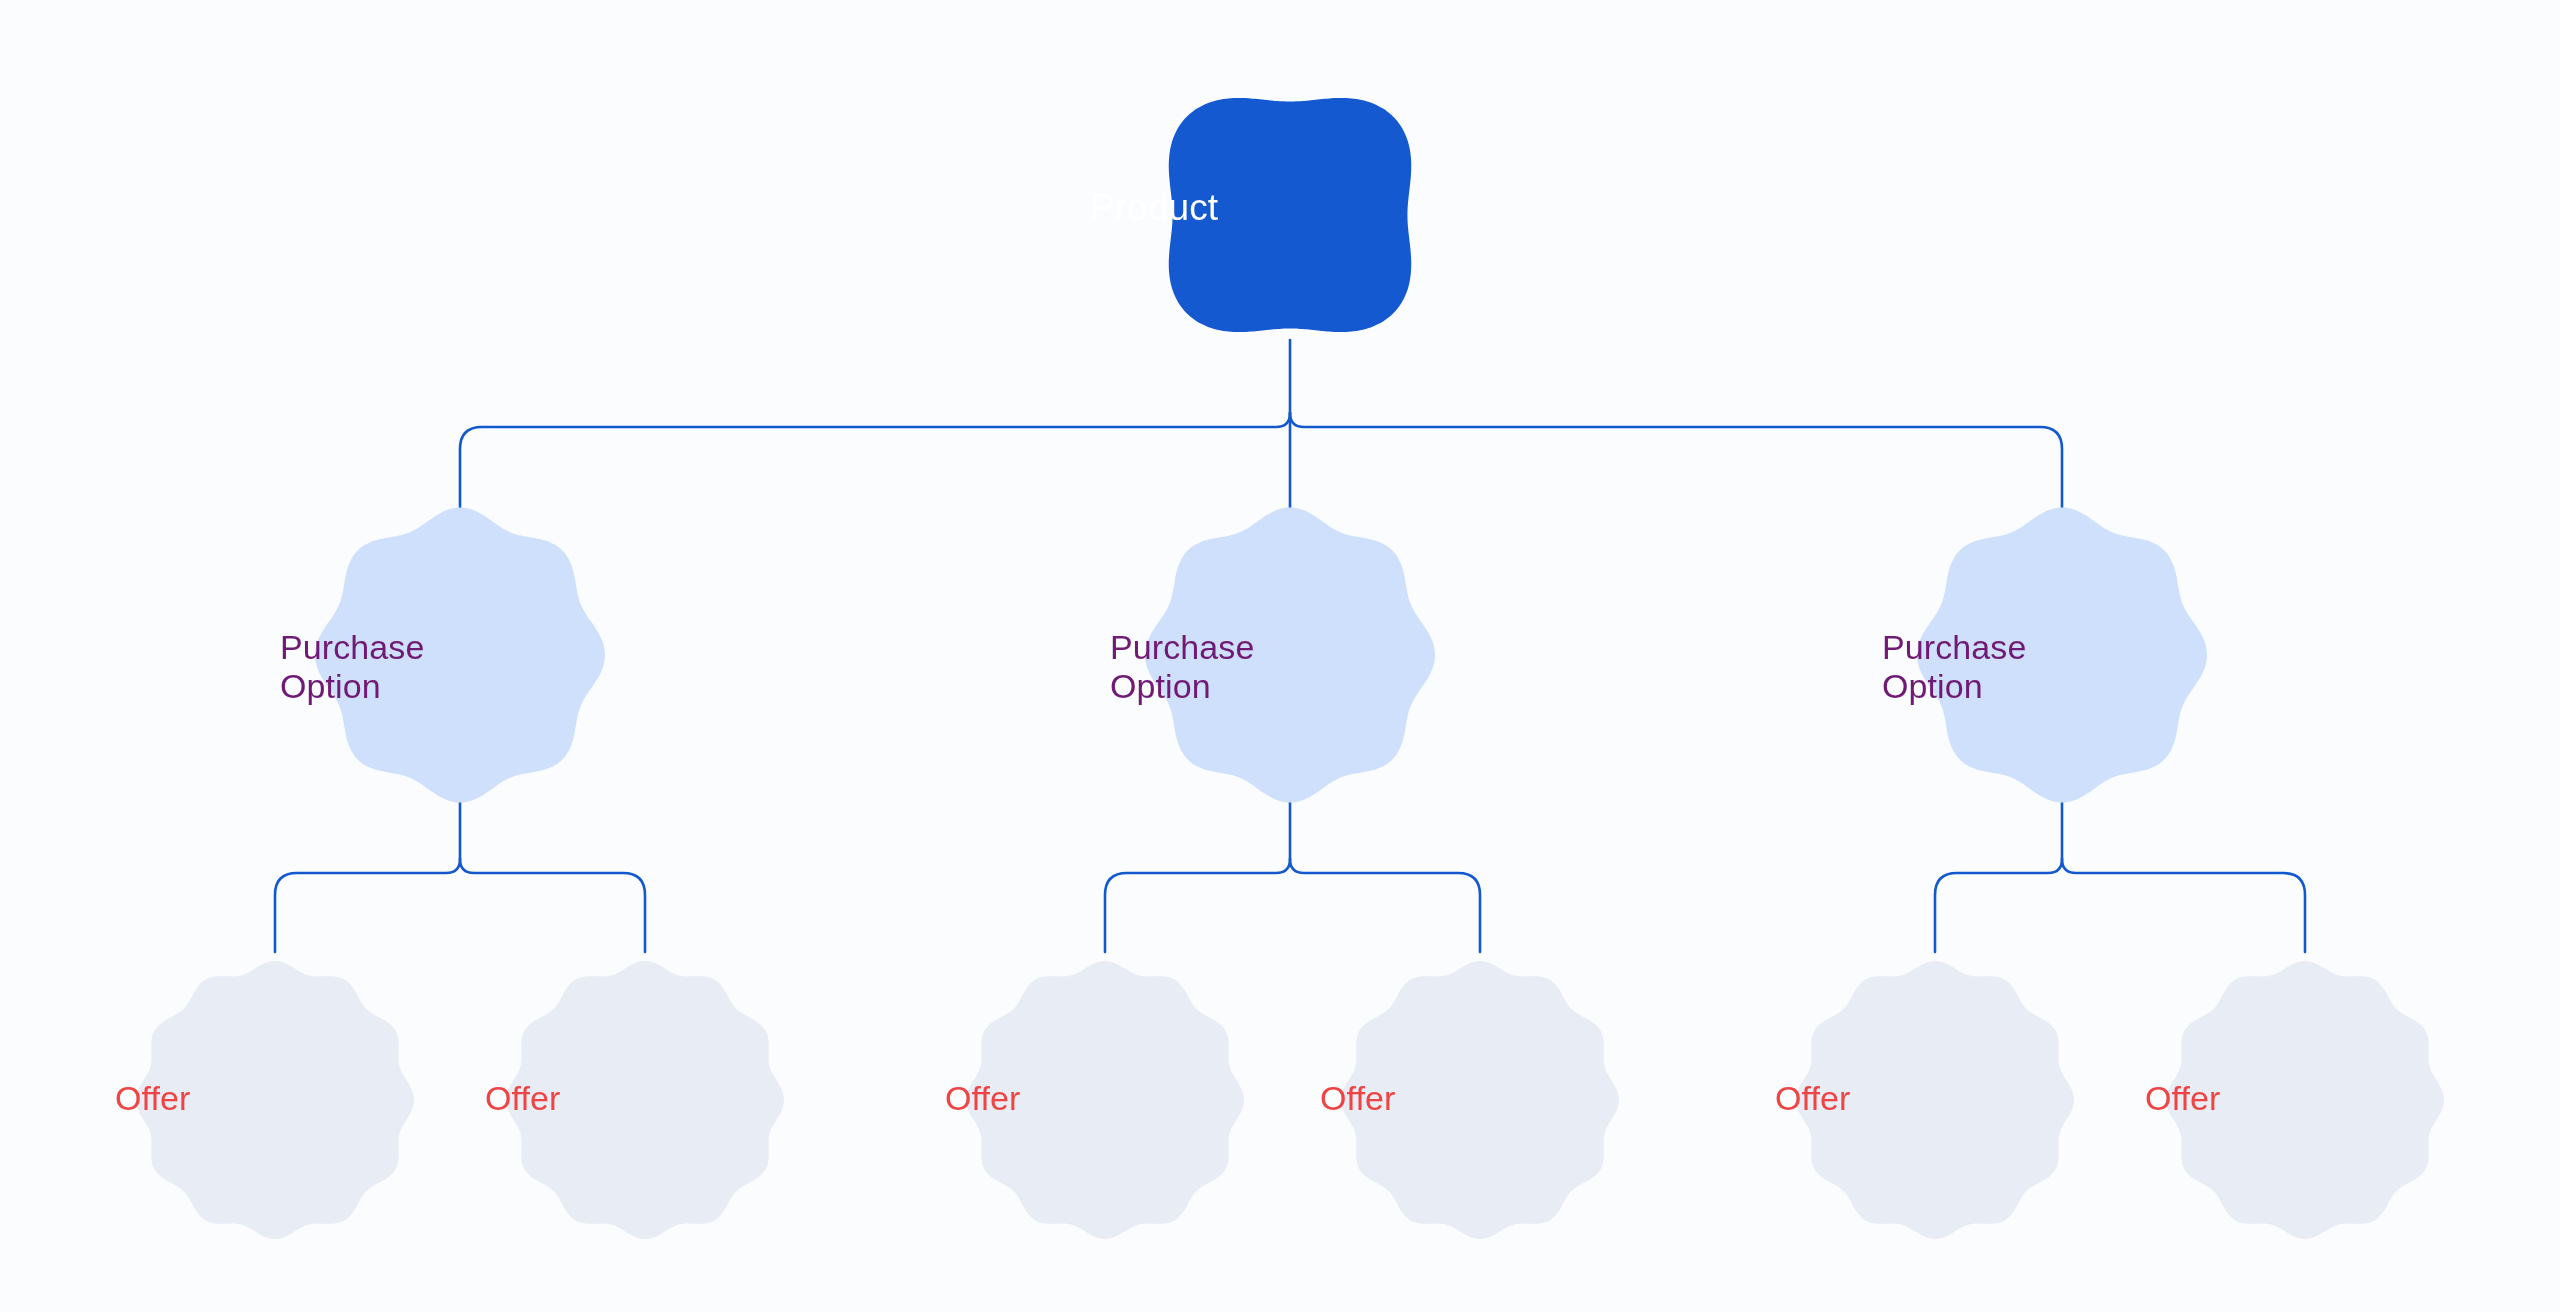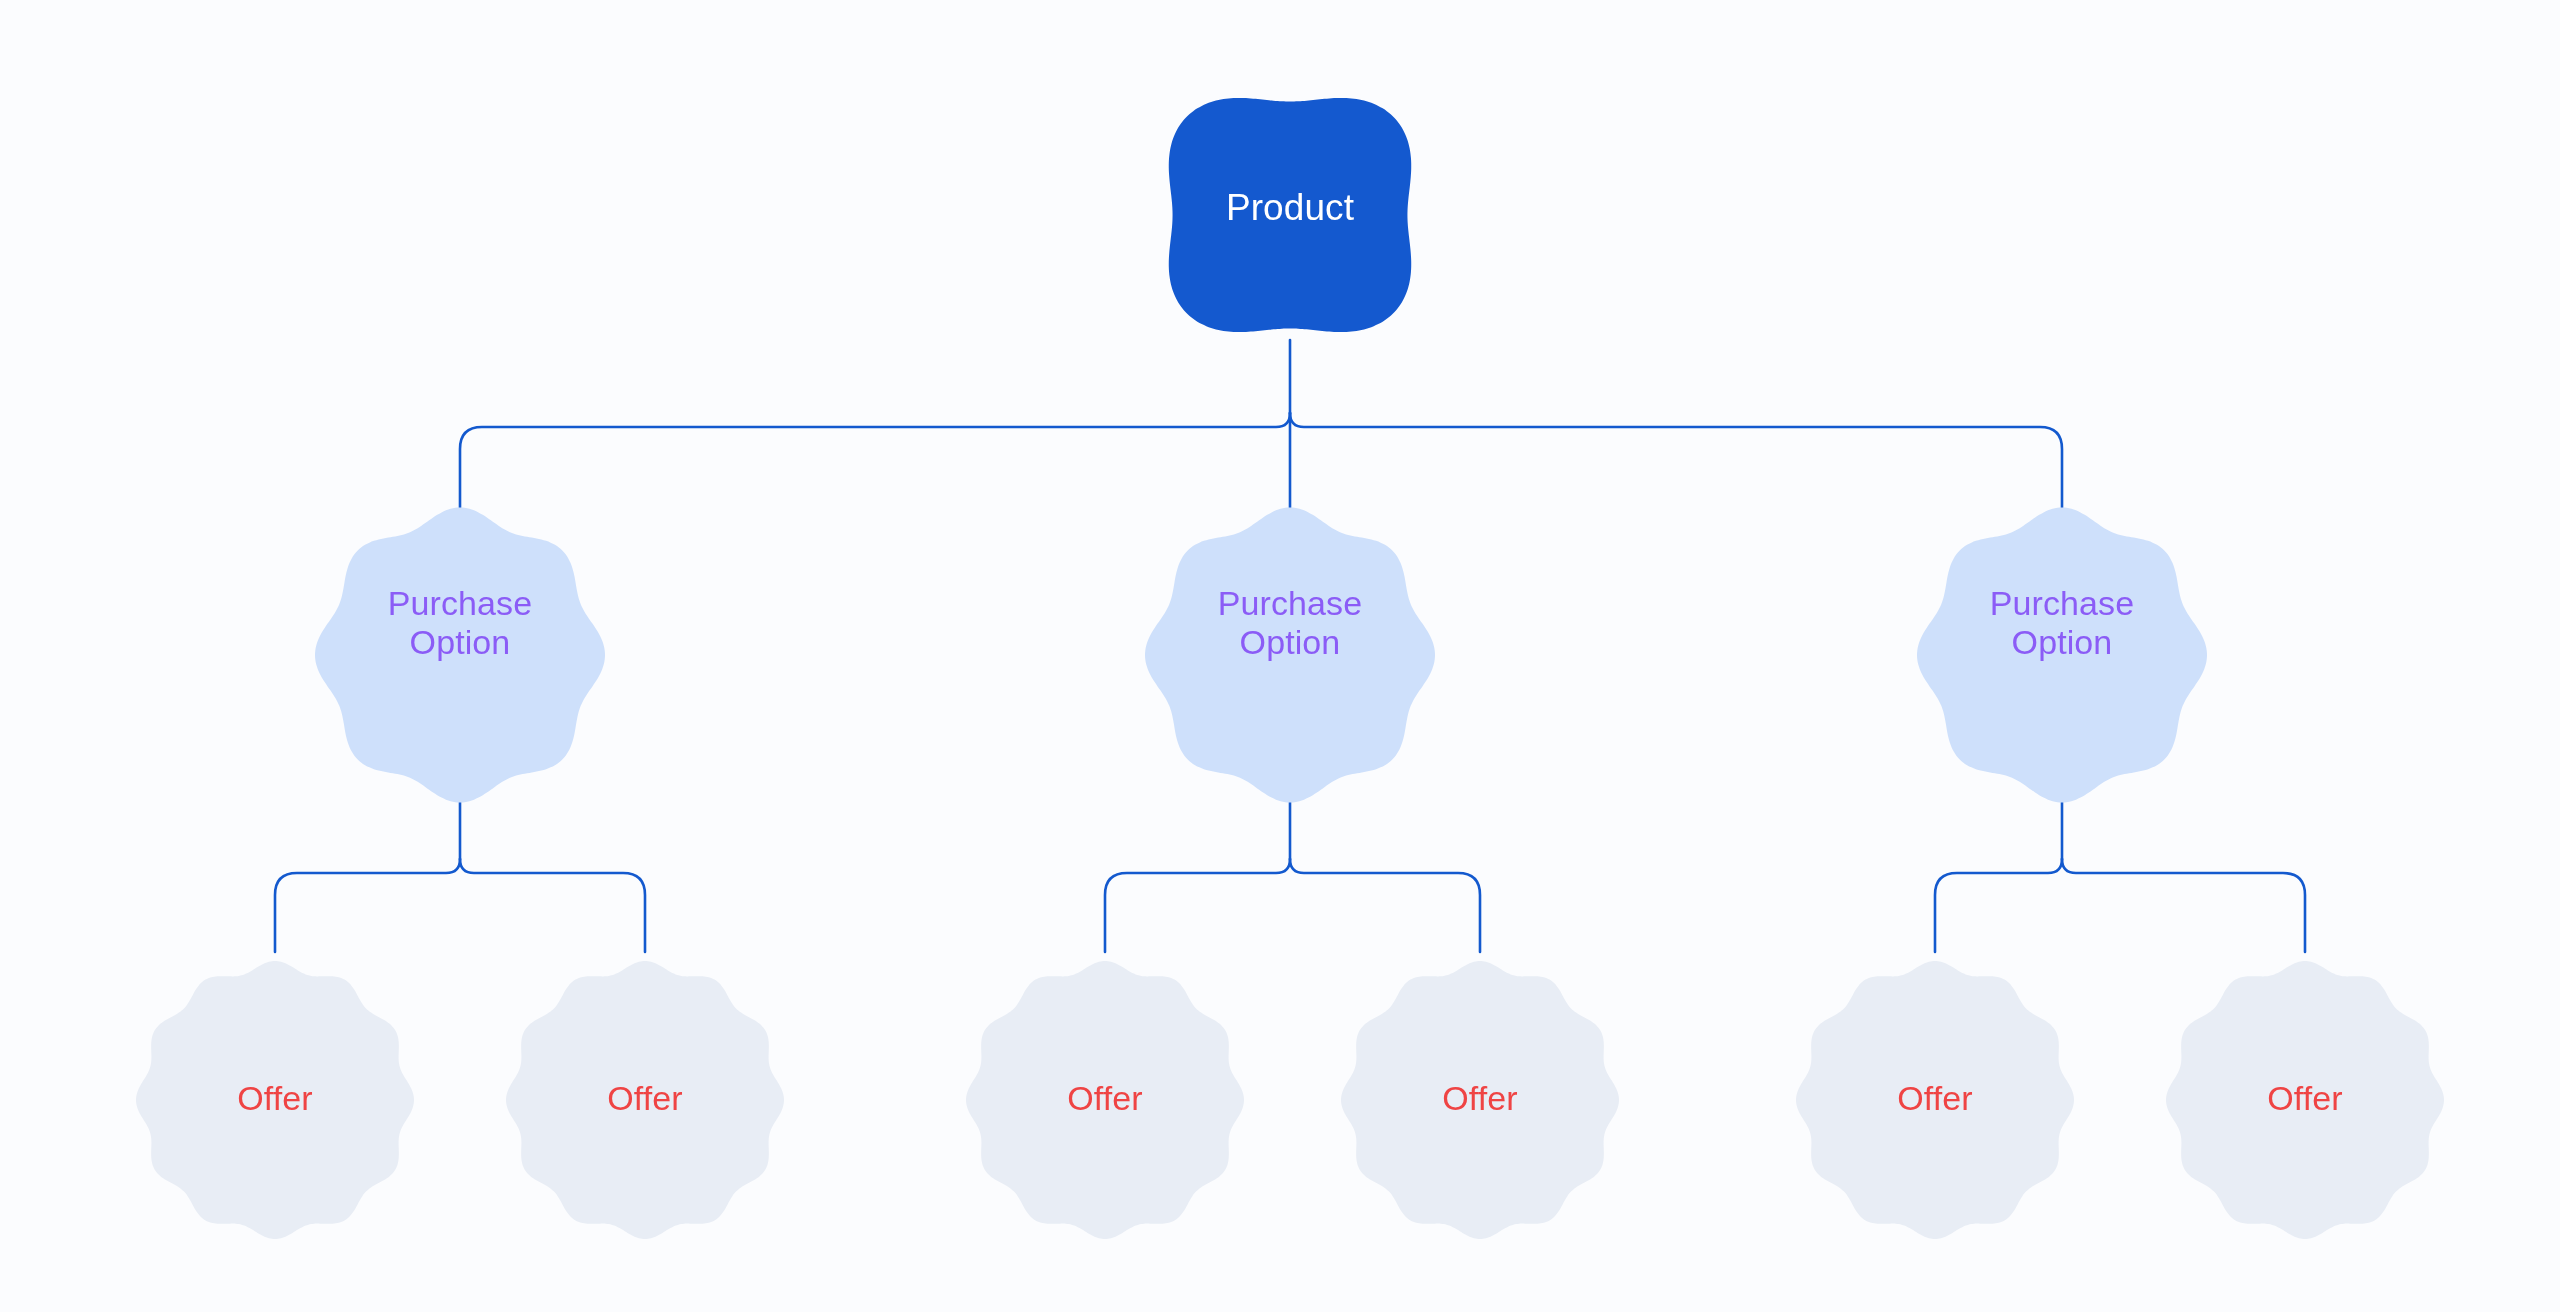--- a/index.html
+++ b/index.html
@@ -22,37 +22,38 @@
   .canvas {
     position: absolute;
     top: 0;
     left: 0;
     width: 2560px;
     height: 1312px;
     display: block;
   }
   .node-label {
     position: absolute;
-    text-align: center;
+    text-align: left;
     line-height: 1.14;
     white-space: pre-line;
     pointer-events: none;
     -webkit-font-smoothing: antialiased;
   }
   .label-root {
     font-size: 37px;
     font-weight: 400;
     color: #ffffff;
     letter-spacing: 0.1px;
   }
   .label-option {
     font-size: 34px;
     font-weight: 400;
-    color: #8b5cf6;
+    color: #701a75;
     letter-spacing: 0.1px;
+    margin-top: 44px;
   }
   .label-offer {
     font-size: 34px;
     font-weight: 400;
     color: #ef4444;
     letter-spacing: 0.1px;
   }
 </style>
 </head>
 <body>

